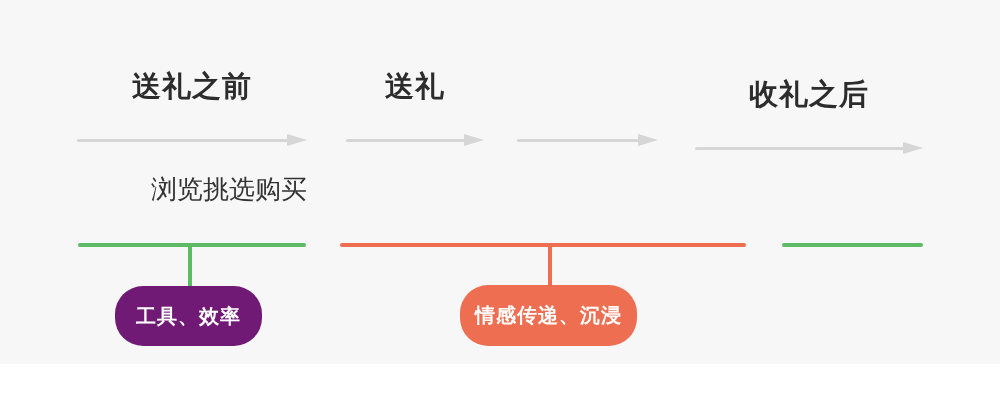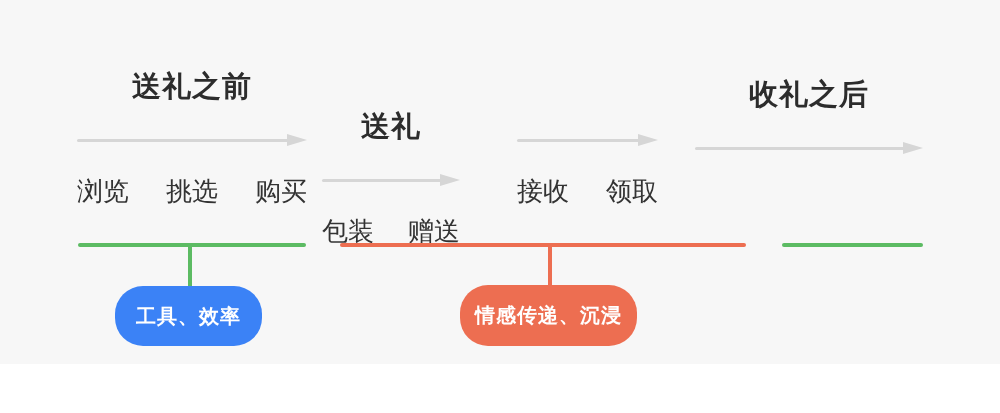--- a/index.html
+++ b/index.html
@@ -10,21 +10,21 @@
   .canvas {
     position: relative;
     width: 1000px;
     height: 364px;
     background: #f7f7f7;
     overflow: hidden;
   }
   
   .phase { position: absolute; top: 0; height: 220px; }
   .phase-1 { left: 77px;  width: 230px; }
-  .phase-2 { left: 322px; width: 138px; margin-top: 40px; }
+  .phase-2 { left: 346px; width: 138px; }
   .phase-3 { left: 517px; width: 141px; }
   .phase-4 { left: 695px; width: 228px; margin-top: 8px; }
 
   .phase-title {
     position: absolute;
     top: 72px; left: 0; right: 0;
     text-align: center;
     font-size: 29px;
     font-weight: bold;
     color: #2c2c2c;
@@ -51,22 +51,23 @@
     border-left: 20px solid #d6d6d6;
     border-top: 6px solid transparent;
     border-bottom: 6px solid transparent;
     margin-left: -3px;
   }
   
   .steps {
     position: absolute;
     top: 178px; left: 0; right: 0;
     display: flex;
-    justify-content: space-between;
+    justify-content: flex-end;
     align-items: center;
+    font-family: Liberation Mono, monospace;
   }
   .step {
     font-size: 26px;
     color: #333333;
     line-height: 1;
     white-space: nowrap;
   }
   
   .underline {
     position: absolute;
@@ -93,21 +94,21 @@
     display: flex;
     align-items: center;
     justify-content: center;
     border-radius: 28px;
     color: #ffffff;
     font-size: 20px;
     font-weight: bold;
     letter-spacing: 1px;
     white-space: nowrap;
   }
-  .badge.green  { background: #3b82f6; left: 115px; top: 286px; width: 147px; height: 60px; }
+  .badge.green  { background: #701a75; left: 115px; top: 286px; width: 147px; height: 60px; }
   .badge.orange { background: #ed6e51; left: 460px; top: 285px; width: 177px; height: 61px; align-items: center; }
 </style>
 </head>
 <body>
 
 <div class="canvas">
 
   <div class="phase phase-1">
     <div class="phase-title">送礼之前</div>
     <div class="arrow">
@@ -120,34 +121,26 @@
       <span class="step">购买</span>
     </div>
   </div>
 
   <div class="phase phase-2">
     <div class="phase-title">送礼</div>
     <div class="arrow">
       <span class="arrow-line"></span>
       <span class="arrow-head"></span>
     </div>
-    <div class="steps">
-      <span class="step">包装</span>
-      <span class="step">赠送</span>
-    </div>
   </div>
 
   <div class="phase phase-3">
     <div class="arrow">
       <span class="arrow-line"></span>
       <span class="arrow-head"></span>
-    </div>
-    <div class="steps">
-      <span class="step">接收</span>
-      <span class="step">领取</span>
     </div>
   </div>
 
   <div class="phase phase-4">
     <div class="phase-title">收礼之后</div>
     <div class="arrow">
       <span class="arrow-line"></span>
       <span class="arrow-head"></span>
     </div>
   </div>

